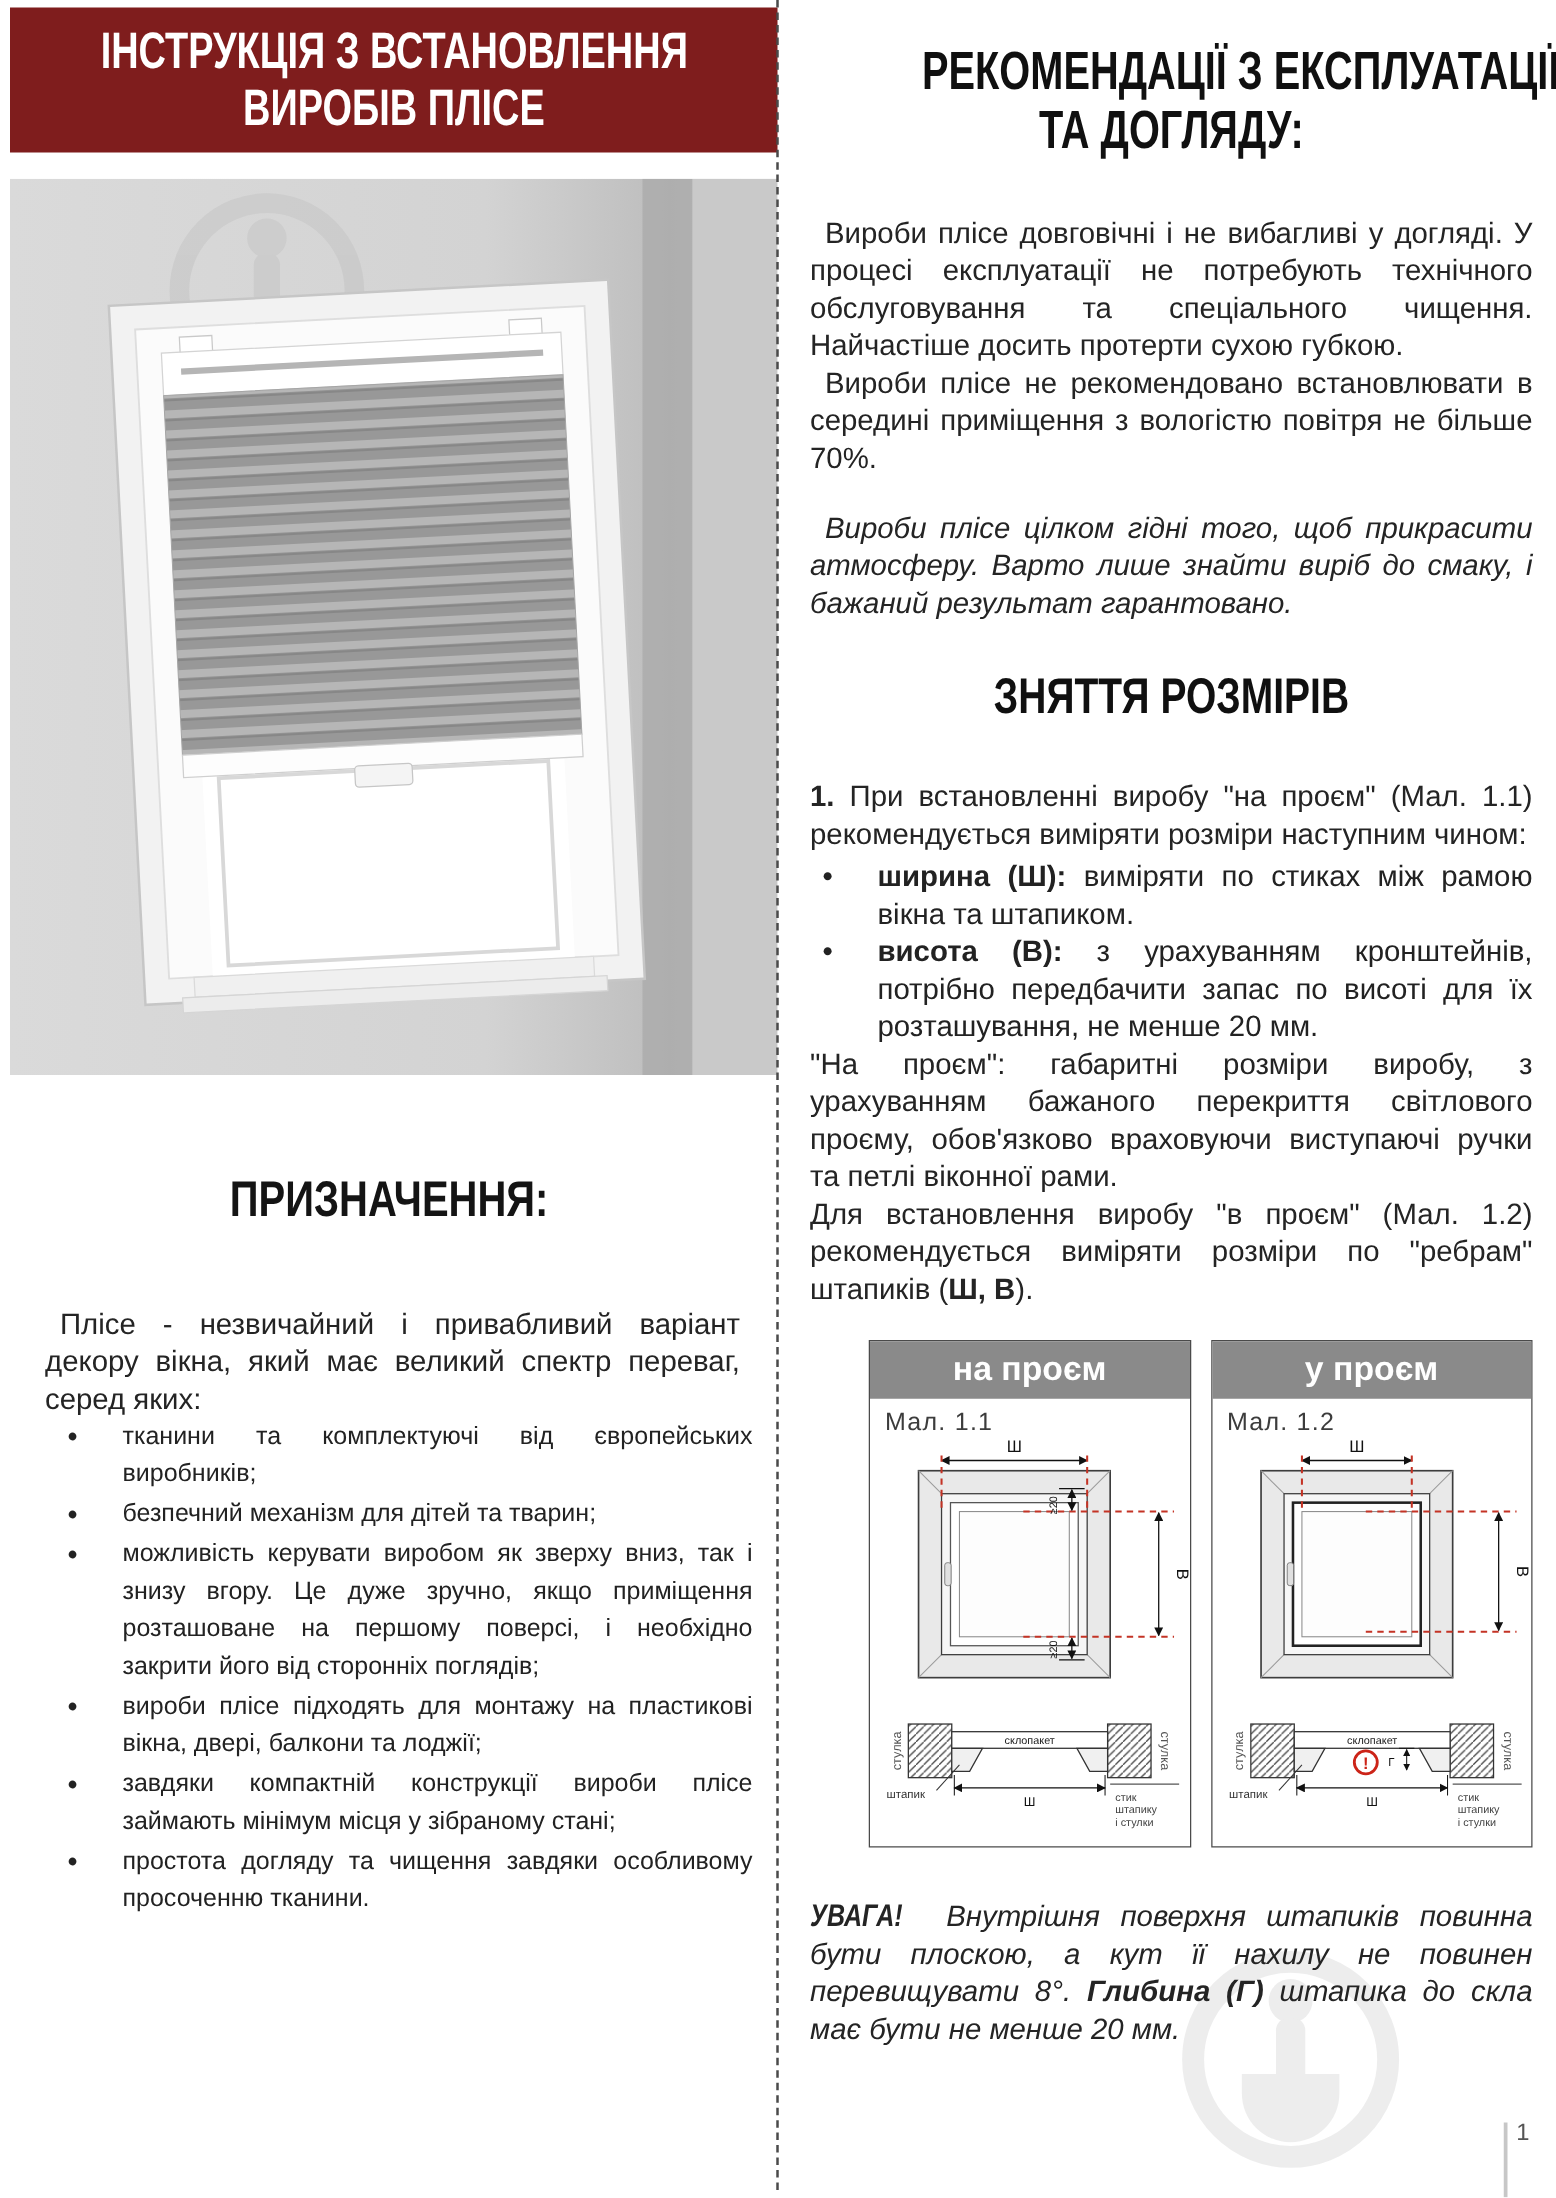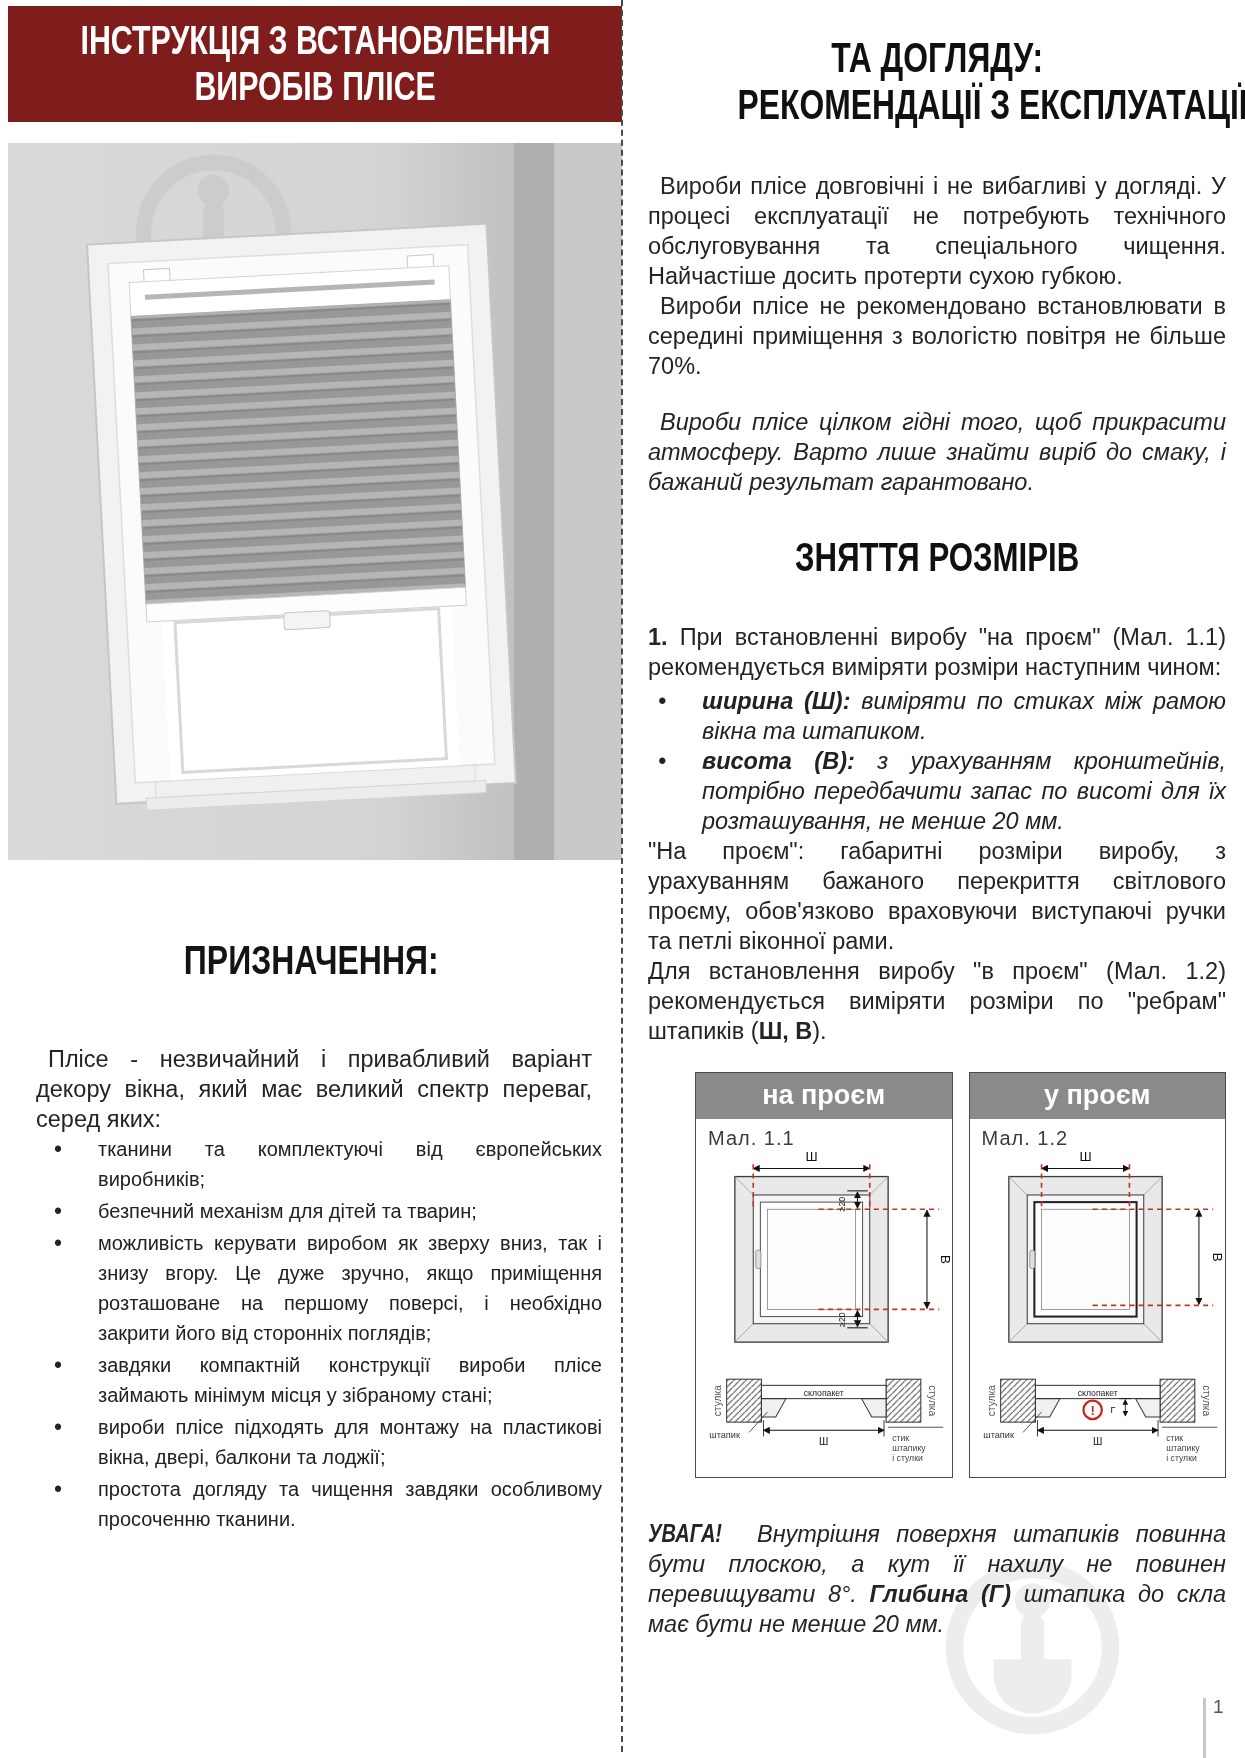--- a/index.html
+++ b/index.html
@@ -23,21 +23,21 @@
   .divider{position:absolute;left:621px;top:0;height:1752px;border-left:2px dashed #4a4a4a;}
   
   .right-col{position:absolute;left:648px;top:0;width:578px;z-index:1;}
   .rec-heading{margin-top:34px;text-align:center;font-size:43px;font-weight:700;line-height:1.1;color:#101010;}
   .rp{font-size:23.5px;line-height:30px;text-align:justify;text-indent:12px;margin:0;color:#242424;}
   .rp.first{margin-top:42px;}
   .rp.italic{font-style:italic;margin-top:26px;}
   .measure-heading{margin-top:38px;text-align:center;font-size:40px;font-weight:700;color:#101010;}
   .step{margin-top:42px;}
   .mlist{margin:4px 0 0 0;font-size:23.5px;line-height:30px;}
-  .mlist .li{display:flex;font-style:italic;}
+  .mlist .li{display:flex;}
   .mlist .li::before{content:"•";width:54px;flex:0 0 54px;padding-left:10px;box-sizing:border-box;}
   .mlist .li span.t{flex:1;text-align:justify;}
   .noindent{text-indent:0;}
   
   .figs{display:flex;gap:16px;margin-top:26px;padding-left:47px;}
   .figbox{width:264px;border:1.5px solid #4a4a4a;background:#fff;box-sizing:border-box;}
   .figbar{height:46px;background:#8a8a8a;color:#fff;font-weight:700;font-size:27px;
      display:flex;align-items:center;justify-content:center;}
   .figlabel{font-size:20px;color:#3c3c3c;margin:8px 0 0 12px;letter-spacing:1px;}
   .figbox svg{display:block;width:100%;}
@@ -114,44 +114,44 @@
     <div class="li">
         <span>тканини та комплектуючі від європейських виробників;</span>
       </div>
     <div class="li">
         <span>безпечний механізм для дітей та тварин;</span>
       </div>
     <div class="li">
         <span>можливість керувати виробом як зверху вниз, так і знизу вгору. Це дуже зручно, якщо приміщення розташоване на першому поверсі, і необхідно закрити його від сторонніх поглядів;</span>
       </div>
     <div class="li">
+        <span>вироби плісе підходять для монтажу на пластикові вікна, двері, балкони та лоджії;</span>
+      </div>
+    <div class="li">
         <span>завдяки компактній конструкції вироби плісе займають мінімум місця у зібраному стані;</span>
-      </div>
-    <div class="li">
-        <span>вироби плісе підходять для монтажу на пластикові вікна, двері, балкони та лоджії;</span>
       </div>
     <div class="li">
         <span>простота догляду та чищення завдяки особливому просоченню тканини.</span>
       </div>
   </div>
 
   <div class="divider"></div>
 
   <svg class="wm-bottom" viewBox="0 0 100 100">
     <circle cx="50" cy="50" r="40" fill="none" stroke="#bfbfbf" stroke-width="9"></circle>
     <circle cx="50" cy="26" r="9" fill="#bfbfbf"></circle>
     <rect x="44" y="33" width="12" height="28" rx="5" fill="#bfbfbf"></rect>
     <path d="M30 56 h40 v8 a20 20 0 0 1 -40 0 z" fill="#bfbfbf"></path>
   </svg>
 
   <div class="right-col">
 
     <div class="rec-heading">
+      <div><span class="cond">РЕКОМЕНДАЦІЇ З ЕКСПЛУАТАЦІЇ</span></div>
       <div><span class="cond">ТА ДОГЛЯДУ:</span></div>
-      <div><span class="cond">РЕКОМЕНДАЦІЇ З ЕКСПЛУАТАЦІЇ</span></div>
     </div>
 
     <p class="rp first">Вироби плісе довговічні і не вибагливі у догляді. У процесі експлуатації не потребують технічного обслуговування та спеціального чищення. Найчастіше досить протерти сухою губкою.</p>
     <p class="rp">Вироби плісе не рекомендовано встановлювати в середині приміщення з вологістю повітря не більше 70%.</p>
     <p class="rp italic">Вироби плісе цілком гідні того, щоб прикрасити атмосферу. Варто лише знайти виріб до смаку, і бажаний результат гарантовано.</p>
 
     <div class="measure-heading">
       <span class="cond" style="transform:scaleX(.78);">ЗНЯТТЯ РОЗМІРІВ</span>
     </div>
 

